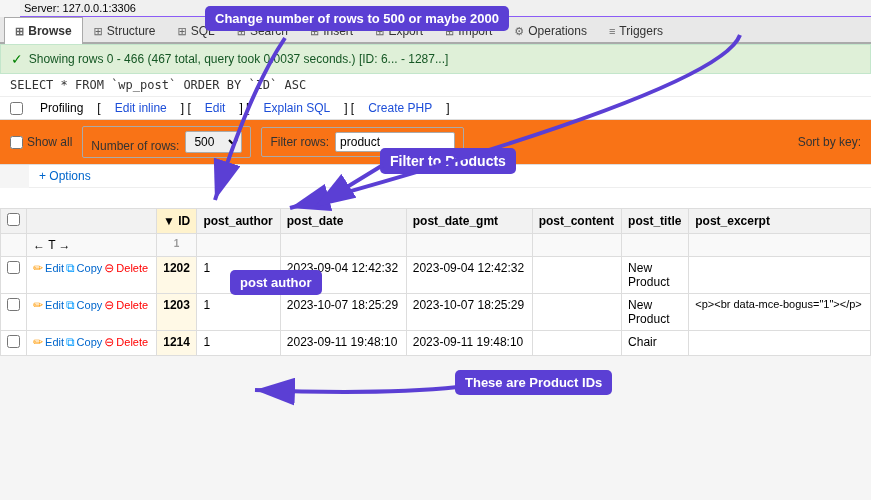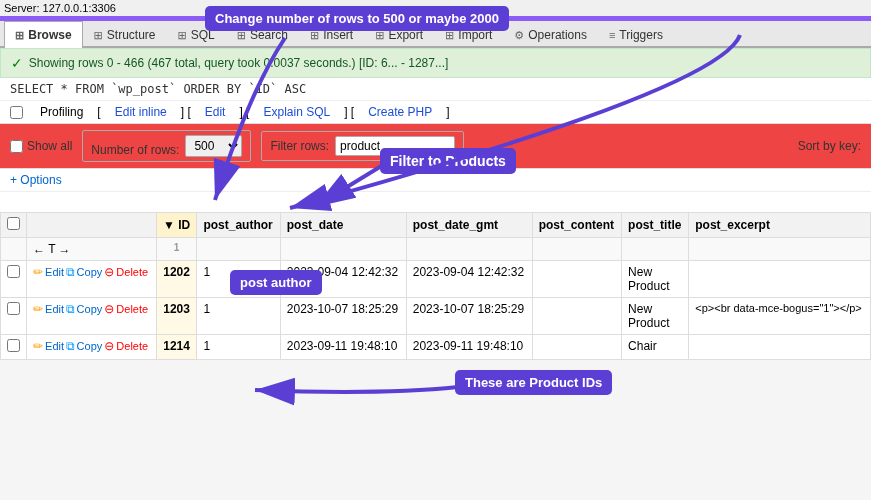--- a/index.html
+++ b/index.html
@@ -1,49 +1,49 @@
 <!DOCTYPE html>
 <html><head>
   <meta charset="utf-8">
   <style>
     * { box-sizing: border-box; margin: 0; padding: 0; }
     body { font-family: Arial, sans-serif; font-size: 12px; background: #f5f5f5; width: 871px; height: 500px; overflow: hidden; }
 
     
-    .top-bar { background: #f0f0f0; border-bottom: 5px solid #8b5cf6; display: flex; align-items: center; padding: 2px 4px; font-size: 11px; }
+    .top-bar { background: #f0f0f0; border-bottom: 1px solid #8b5cf6; display: flex; align-items: center; padding: 2px 4px; font-size: 11px; margin-left: 20px; }
 
     
     .tab-bar { display: flex; align-items: center; background: #e8e8e8; border-bottom: 2px solid #aaa; padding: 0 4px; }
     .tab { display: flex; align-items: center; padding: 6px 10px; cursor: pointer; font-size: 12px; color: #333; border: 1px solid transparent; border-bottom: none; margin-bottom: -2px; gap: 4px; }
     .tab.active { background: white; border-color: #aaa; border-bottom-color: white; font-weight: bold; color: #333; }
     .tab-icon { color: #666; font-size: 11px; }
 
     
     .info-bar { background: #dff0d8; border: 1px solid #c3e6cb; padding: 6px 10px; font-size: 12px; color: #155724; display: flex; align-items: center; gap: 6px; }
     .info-bar .check { color: green; font-size: 14px; }
 
     
     .sql-bar { background: white; padding: 4px 10px; font-family: monospace; font-size: 12px; color: #333; border-bottom: 1px solid #eee; }
 
     
     .profiling-bar { display: flex; align-items: center; padding: 4px 10px; background: white; border-bottom: 1px solid #ddd; gap: 14px; font-size: 12px; }
     .profiling-bar input[type="checkbox"] { margin-right: 3px; }
     .profiling-bar a { color: #1d4ed8; text-decoration: none; }
 
     
-    .controls-bar { display: flex; align-items: center; padding: 6px 10px; background: #ef4444; border-bottom: 1px solid #ddd; gap: 10px; }
+    .controls-bar { display: flex; align-items: center; padding: 6px 10px; background: #f97316; border-bottom: 1px solid #ddd; gap: 10px; }
     .controls-bar label { font-size: 12px; color: #333; }
     .controls-group { display: flex; align-items: flex-end; gap: 6px; border: 1px solid #aaa; padding: 4px 8px; border-radius: 2px; }
     .controls-group label { white-space: nowrap; }
     select, input[type="text"] { font-size: 12px; padding: 2px 4px; border: 1px solid #aaa; border-radius: 2px; }
     .filter-group { display: flex; align-items: center; gap: 6px; border: 1px solid #aaa; padding: 4px 8px; border-radius: 2px; }
     .sort-group { display: flex; align-items: center; gap: 6px; margin-left: auto; }
 
     
-    .options-bar { padding: 4px 10px; background: white; border-bottom: 1px solid #eee; }
+    .options-bar { padding: 4px 10px; background: white; border-bottom: 1px solid #eee; margin-left: 29px; }
     .options-bar a { color: #0066cc; text-decoration: none; font-size: 12px; }
 
     
     .table-wrapper { overflow-x: auto; background: white; }
     table { width: 100%; border-collapse: collapse; font-size: 12px; margin-top: 20px; }
     table th { background: #f2f2f2; border: 1px solid #ddd; padding: 4px 6px; text-align: left; white-space: nowrap; }
     table td { border: 1px solid #ddd; padding: 4px 6px; white-space: nowrap; vertical-align: top; }
     .col-id { background: #fff9e6; font-weight: bold; text-align: center; }
     .col-id-header { background: #fff3cd; text-align: center; }
     .action-links { display: flex; align-items: center; gap: 2px; white-space: nowrap; }

